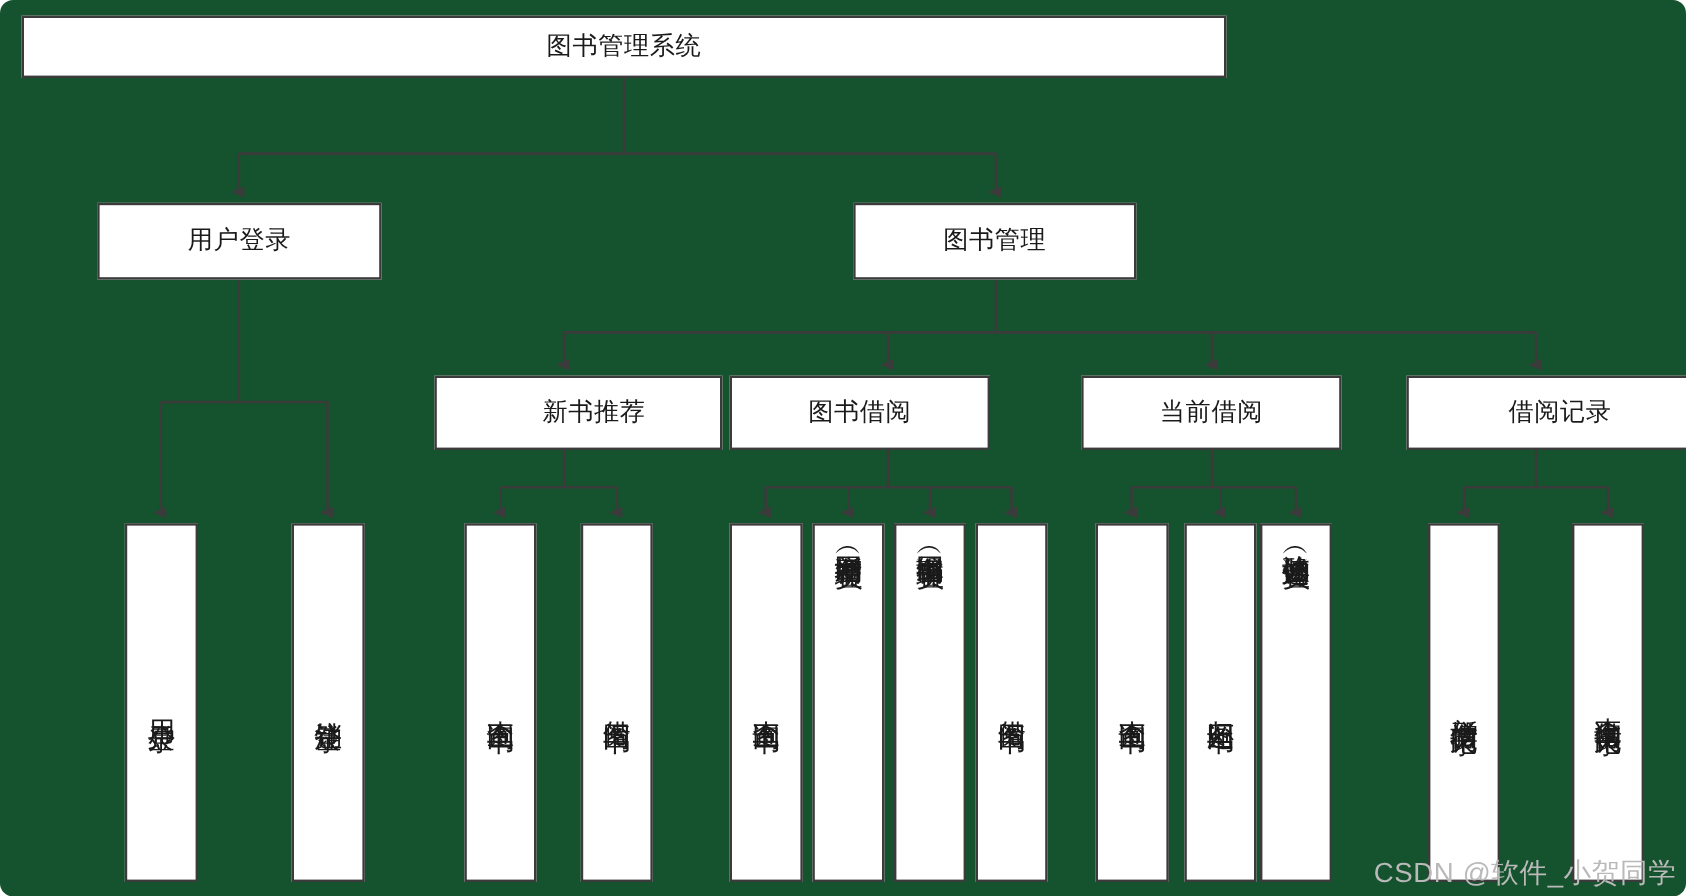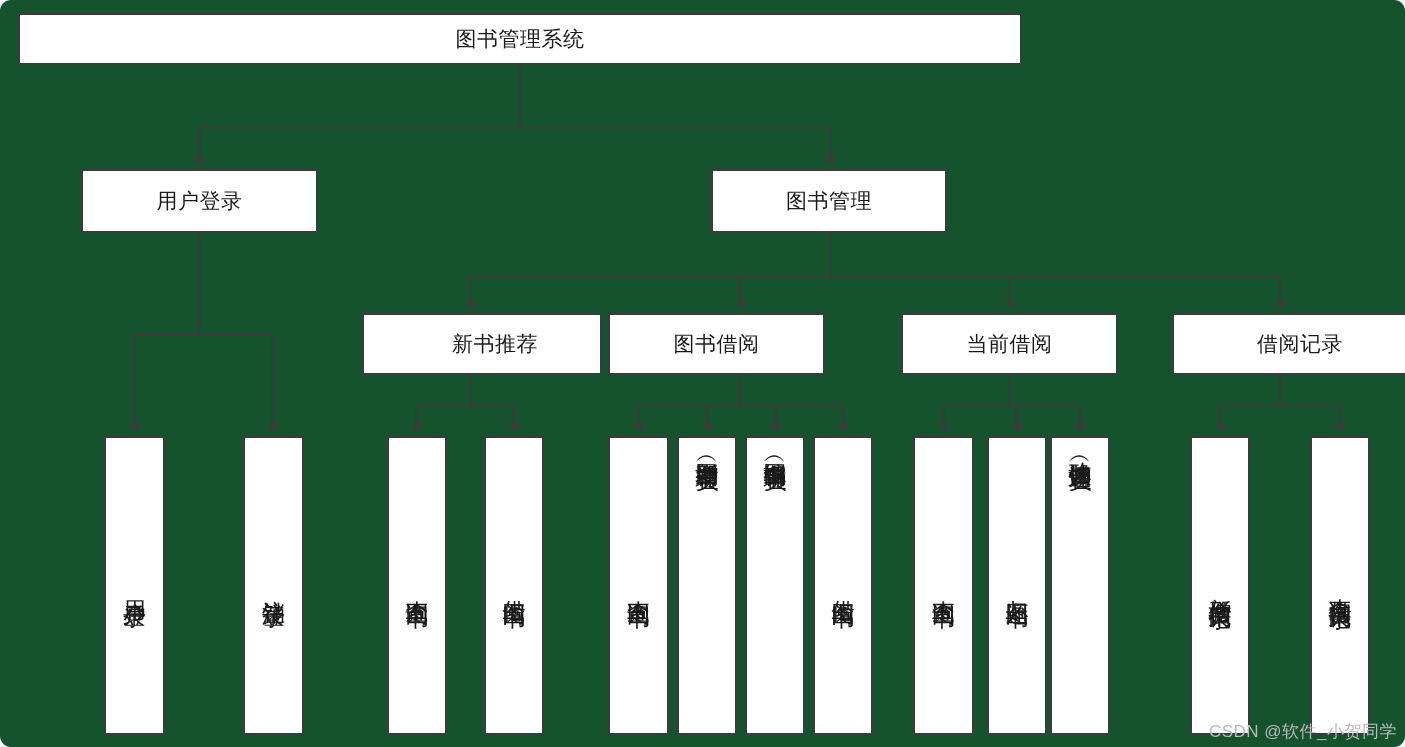--- a/index.html
+++ b/index.html
@@ -58,21 +58,21 @@
     letter-spacing: 1px;
   }
   .node.vert.centerv {
     align-items: center;
     padding-top: 0;
   }
   #watermark {
     position: absolute;
     right: 8px;
     bottom: 4px;
-    font-size: 17px;
+    font-size: 23px;
     color: #b9b9b9;
     white-space: nowrap;
     letter-spacing: 0.5px;
   }
 </style>
 </head>
 <body>
 
 <div id="canvas">
 

